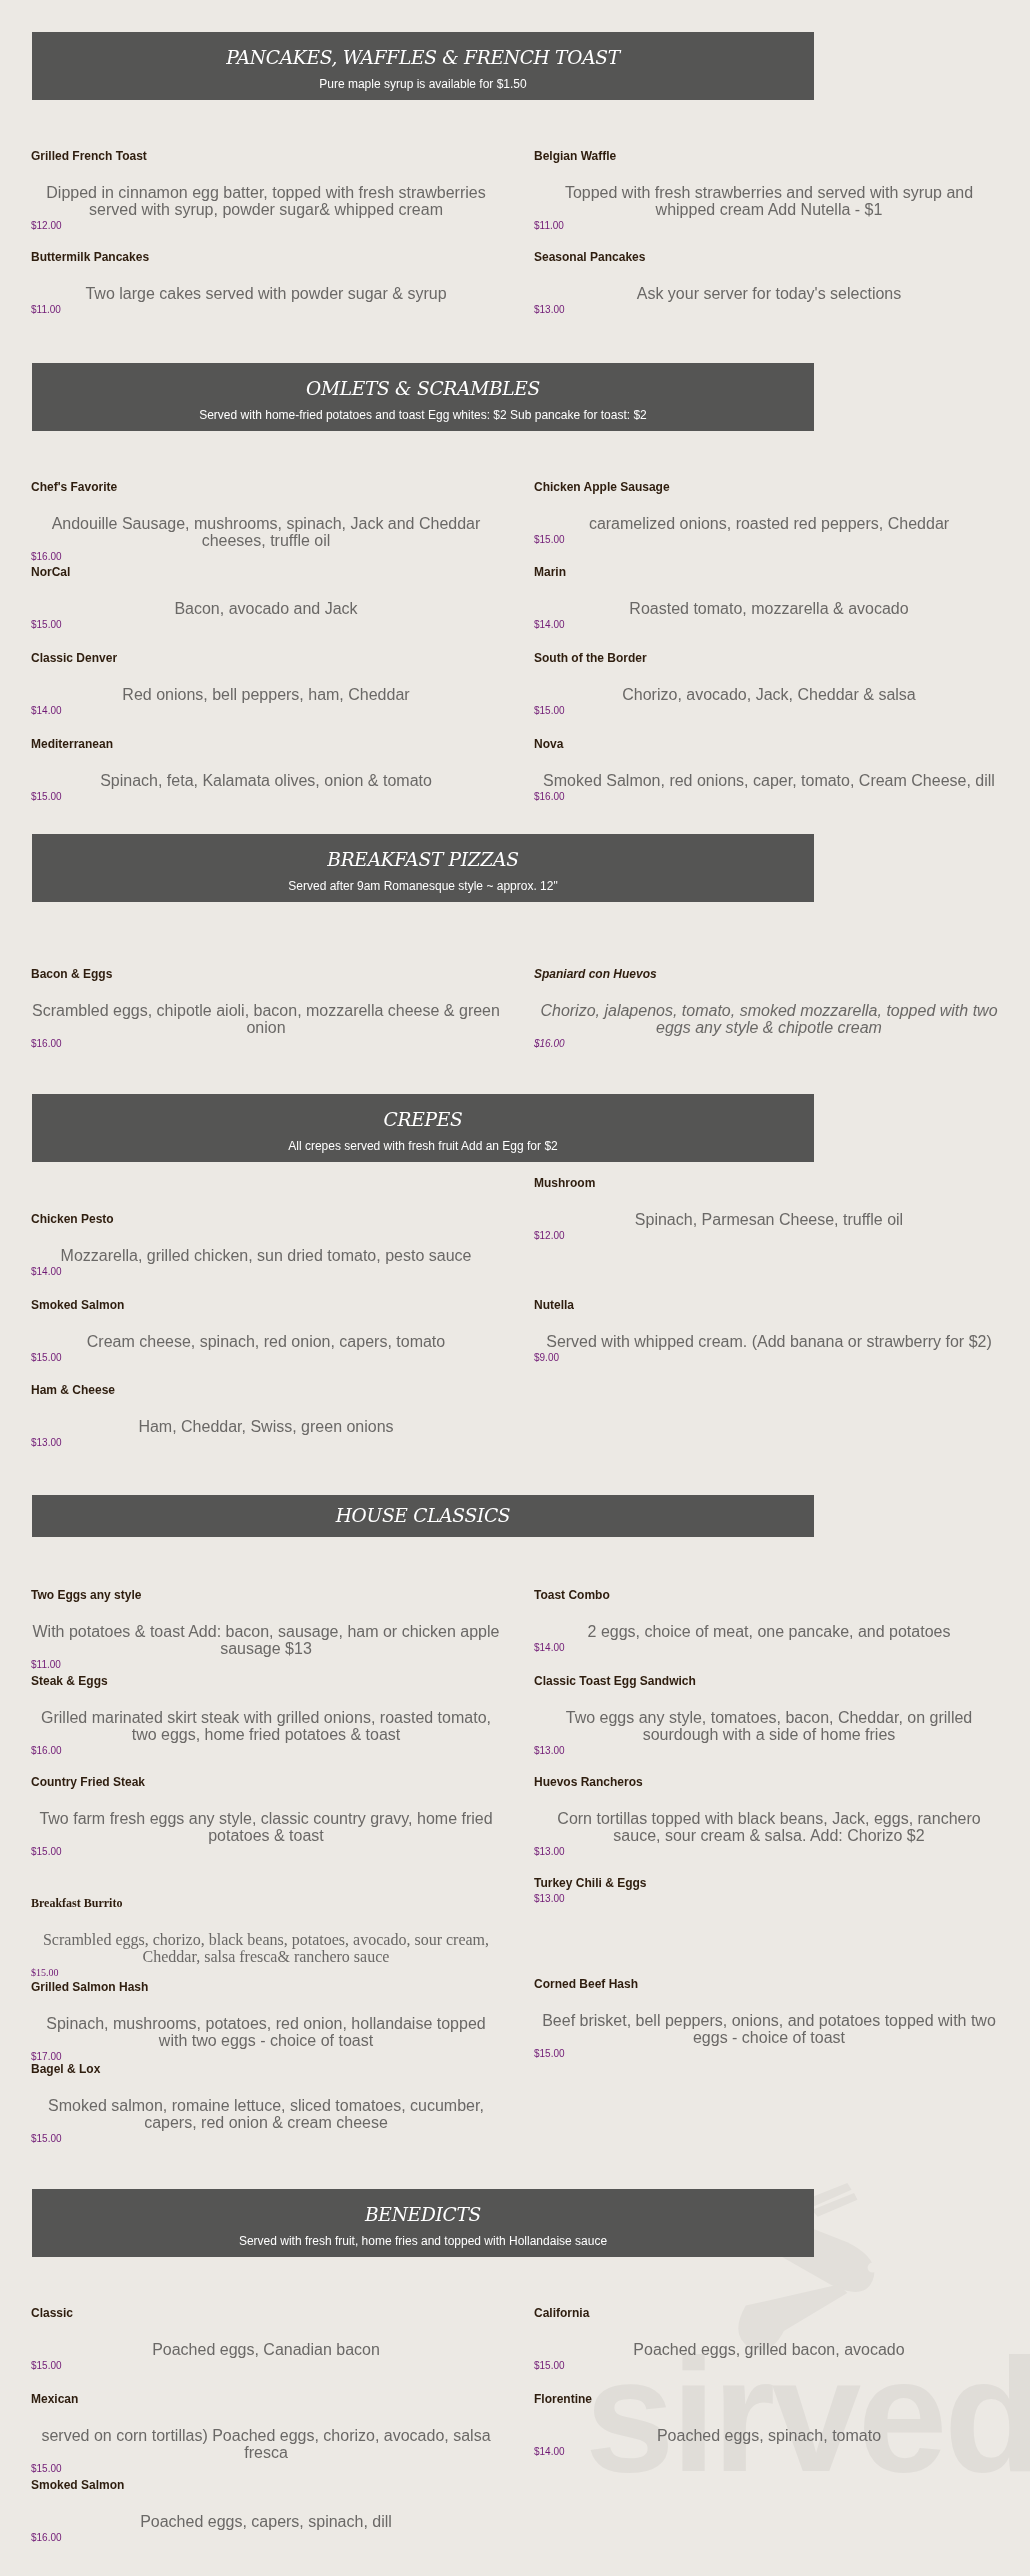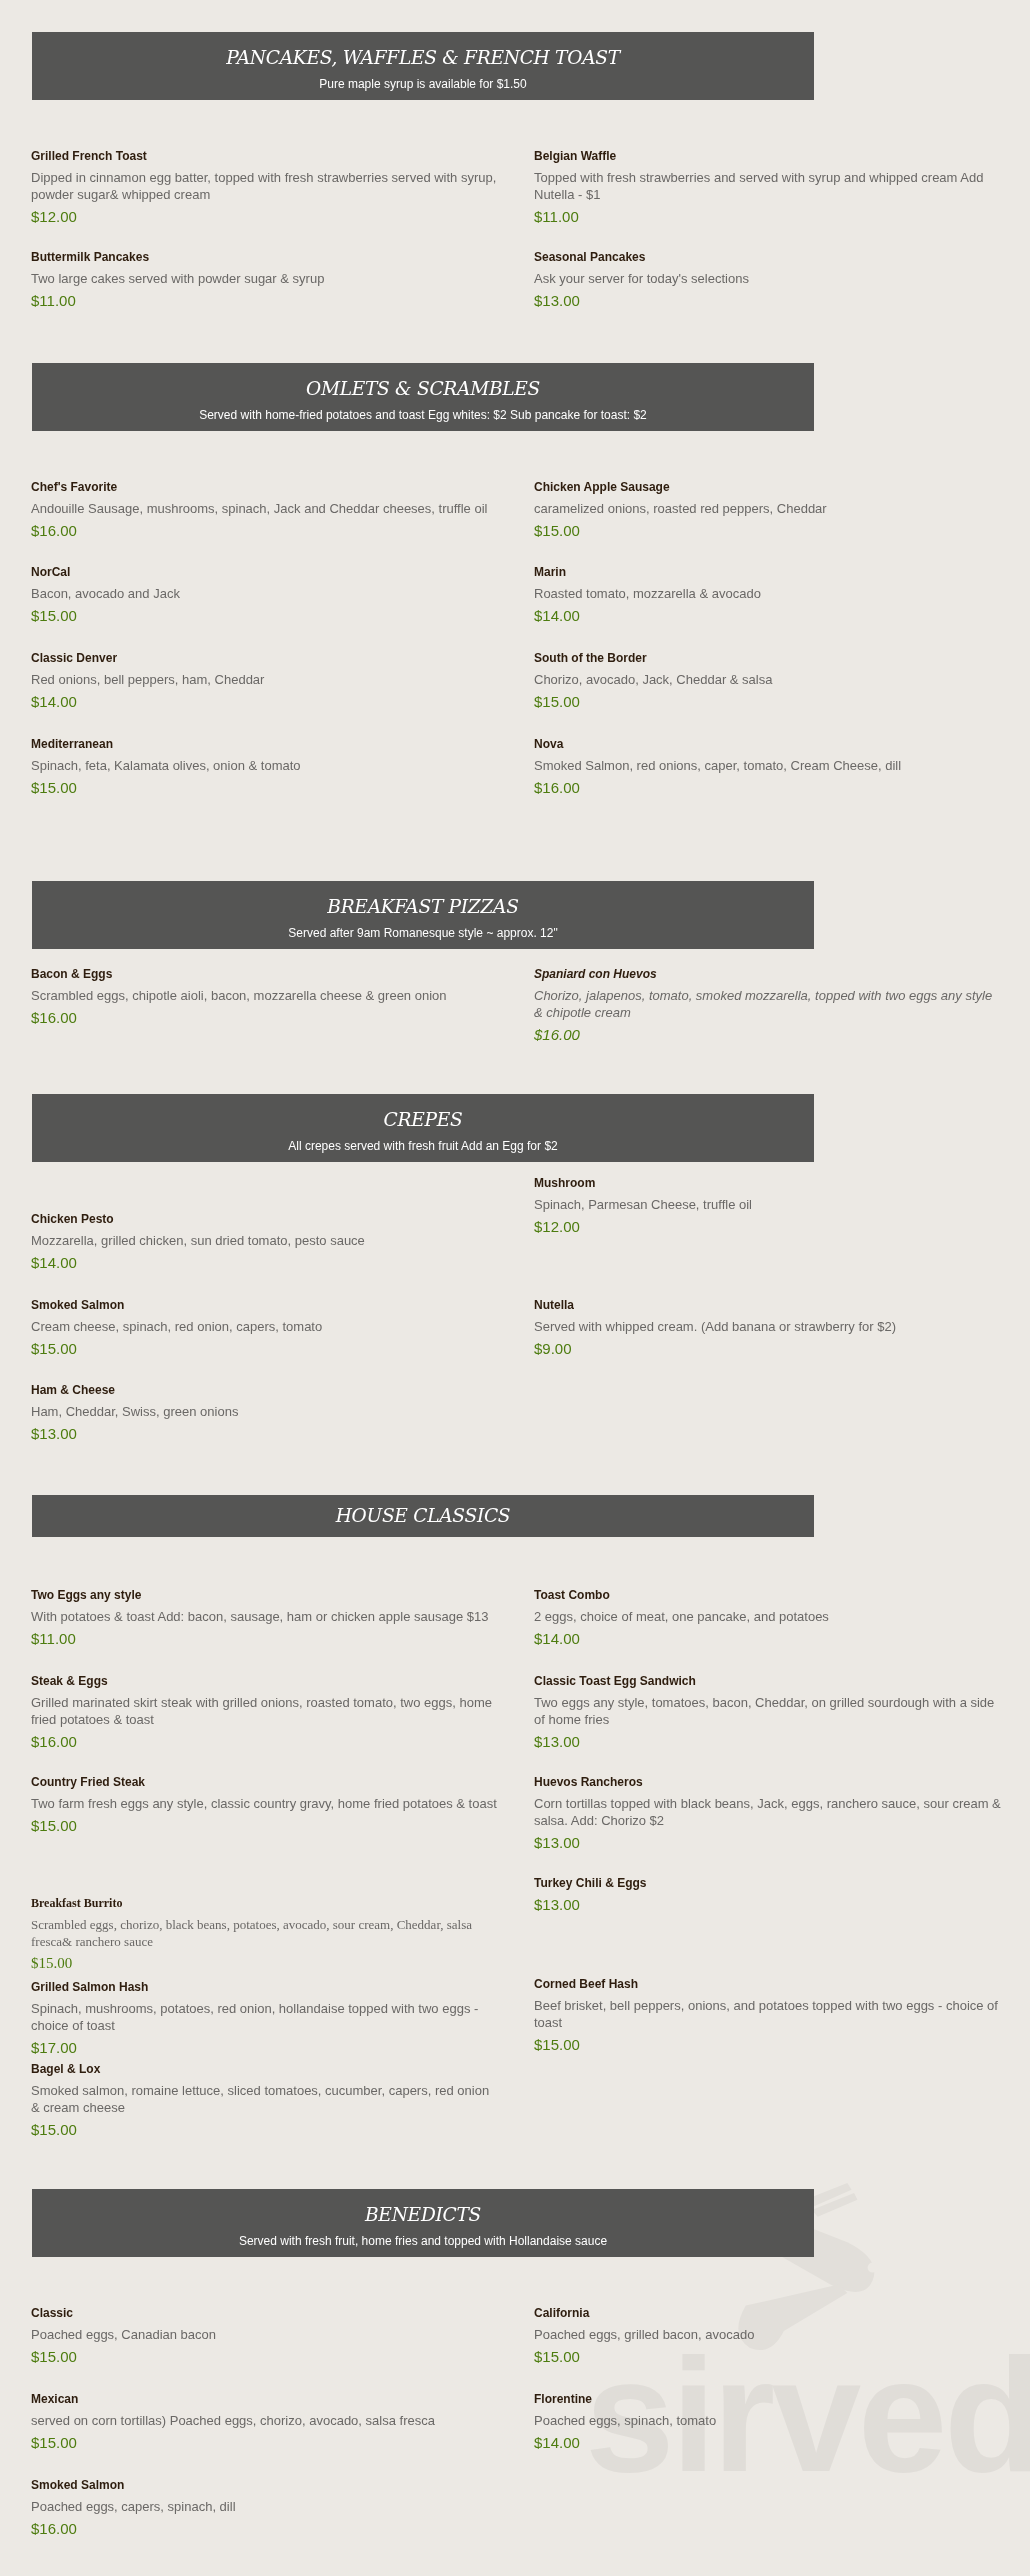--- a/index.html
+++ b/index.html
@@ -45,30 +45,30 @@
     .item.left { left: 31px; }
     .item.right { left: 534px; }
     .item-name {
       font-size: 12px;
       font-weight: bold;
       color: #2e1d0e;
       line-height: 15.3px;
       margin: 0;
     }
     .item-desc {
-      font-size: 13px;
+      font-size: 16px;
       color: #6a6866;
       line-height: 17px;
-      margin-top: 5px;
+      margin-top: 20px;
+      text-align: center;
     }
     .item-price {
-      font-size: 15px;
-      color: #4d7c0f;
+      font-size: 10px;
+      color: #701a75;
       line-height: 15.3px;
-      margin-top: 6px;
     }
     .watermark {
       position: absolute;
       z-index: 0;
       pointer-events: none;
     }
     .wm-text {
       position: absolute;
       left: 585px;
       top: 2335px;
@@ -158,21 +158,21 @@
     <div class="item-name">Mediterranean</div>
     <div class="item-desc">Spinach, feta, Kalamata olives, onion &amp; tomato</div>
     <div class="item-price">$15.00</div>
   </div>
   <div class="item right" style="top:737px;">
     <div class="item-name">Nova</div>
     <div class="item-desc">Smoked Salmon, red onions, caper, tomato, Cream Cheese, dill</div>
     <div class="item-price">$16.00</div>
   </div>
 
-  <div class="banner" style="top:881px;height:68px;">
+  <div class="banner" style="top:834px;height:68px;">
     <div class="banner-title">BREAKFAST PIZZAS</div>
     <div class="banner-sub">Served after 9am Romanesque style ~ approx. 12"</div>
   </div>
   <div class="item left" style="top:967px;">
     <div class="item-name">Bacon &amp; Eggs</div>
     <div class="item-desc">Scrambled eggs, chipotle aioli, bacon, mozzarella cheese &amp; green onion</div>
     <div class="item-price">$16.00</div>
   </div>
   <div class="item right" style="top:967px;font-style:italic;">
     <div class="item-name">Spaniard con Huevos</div>

